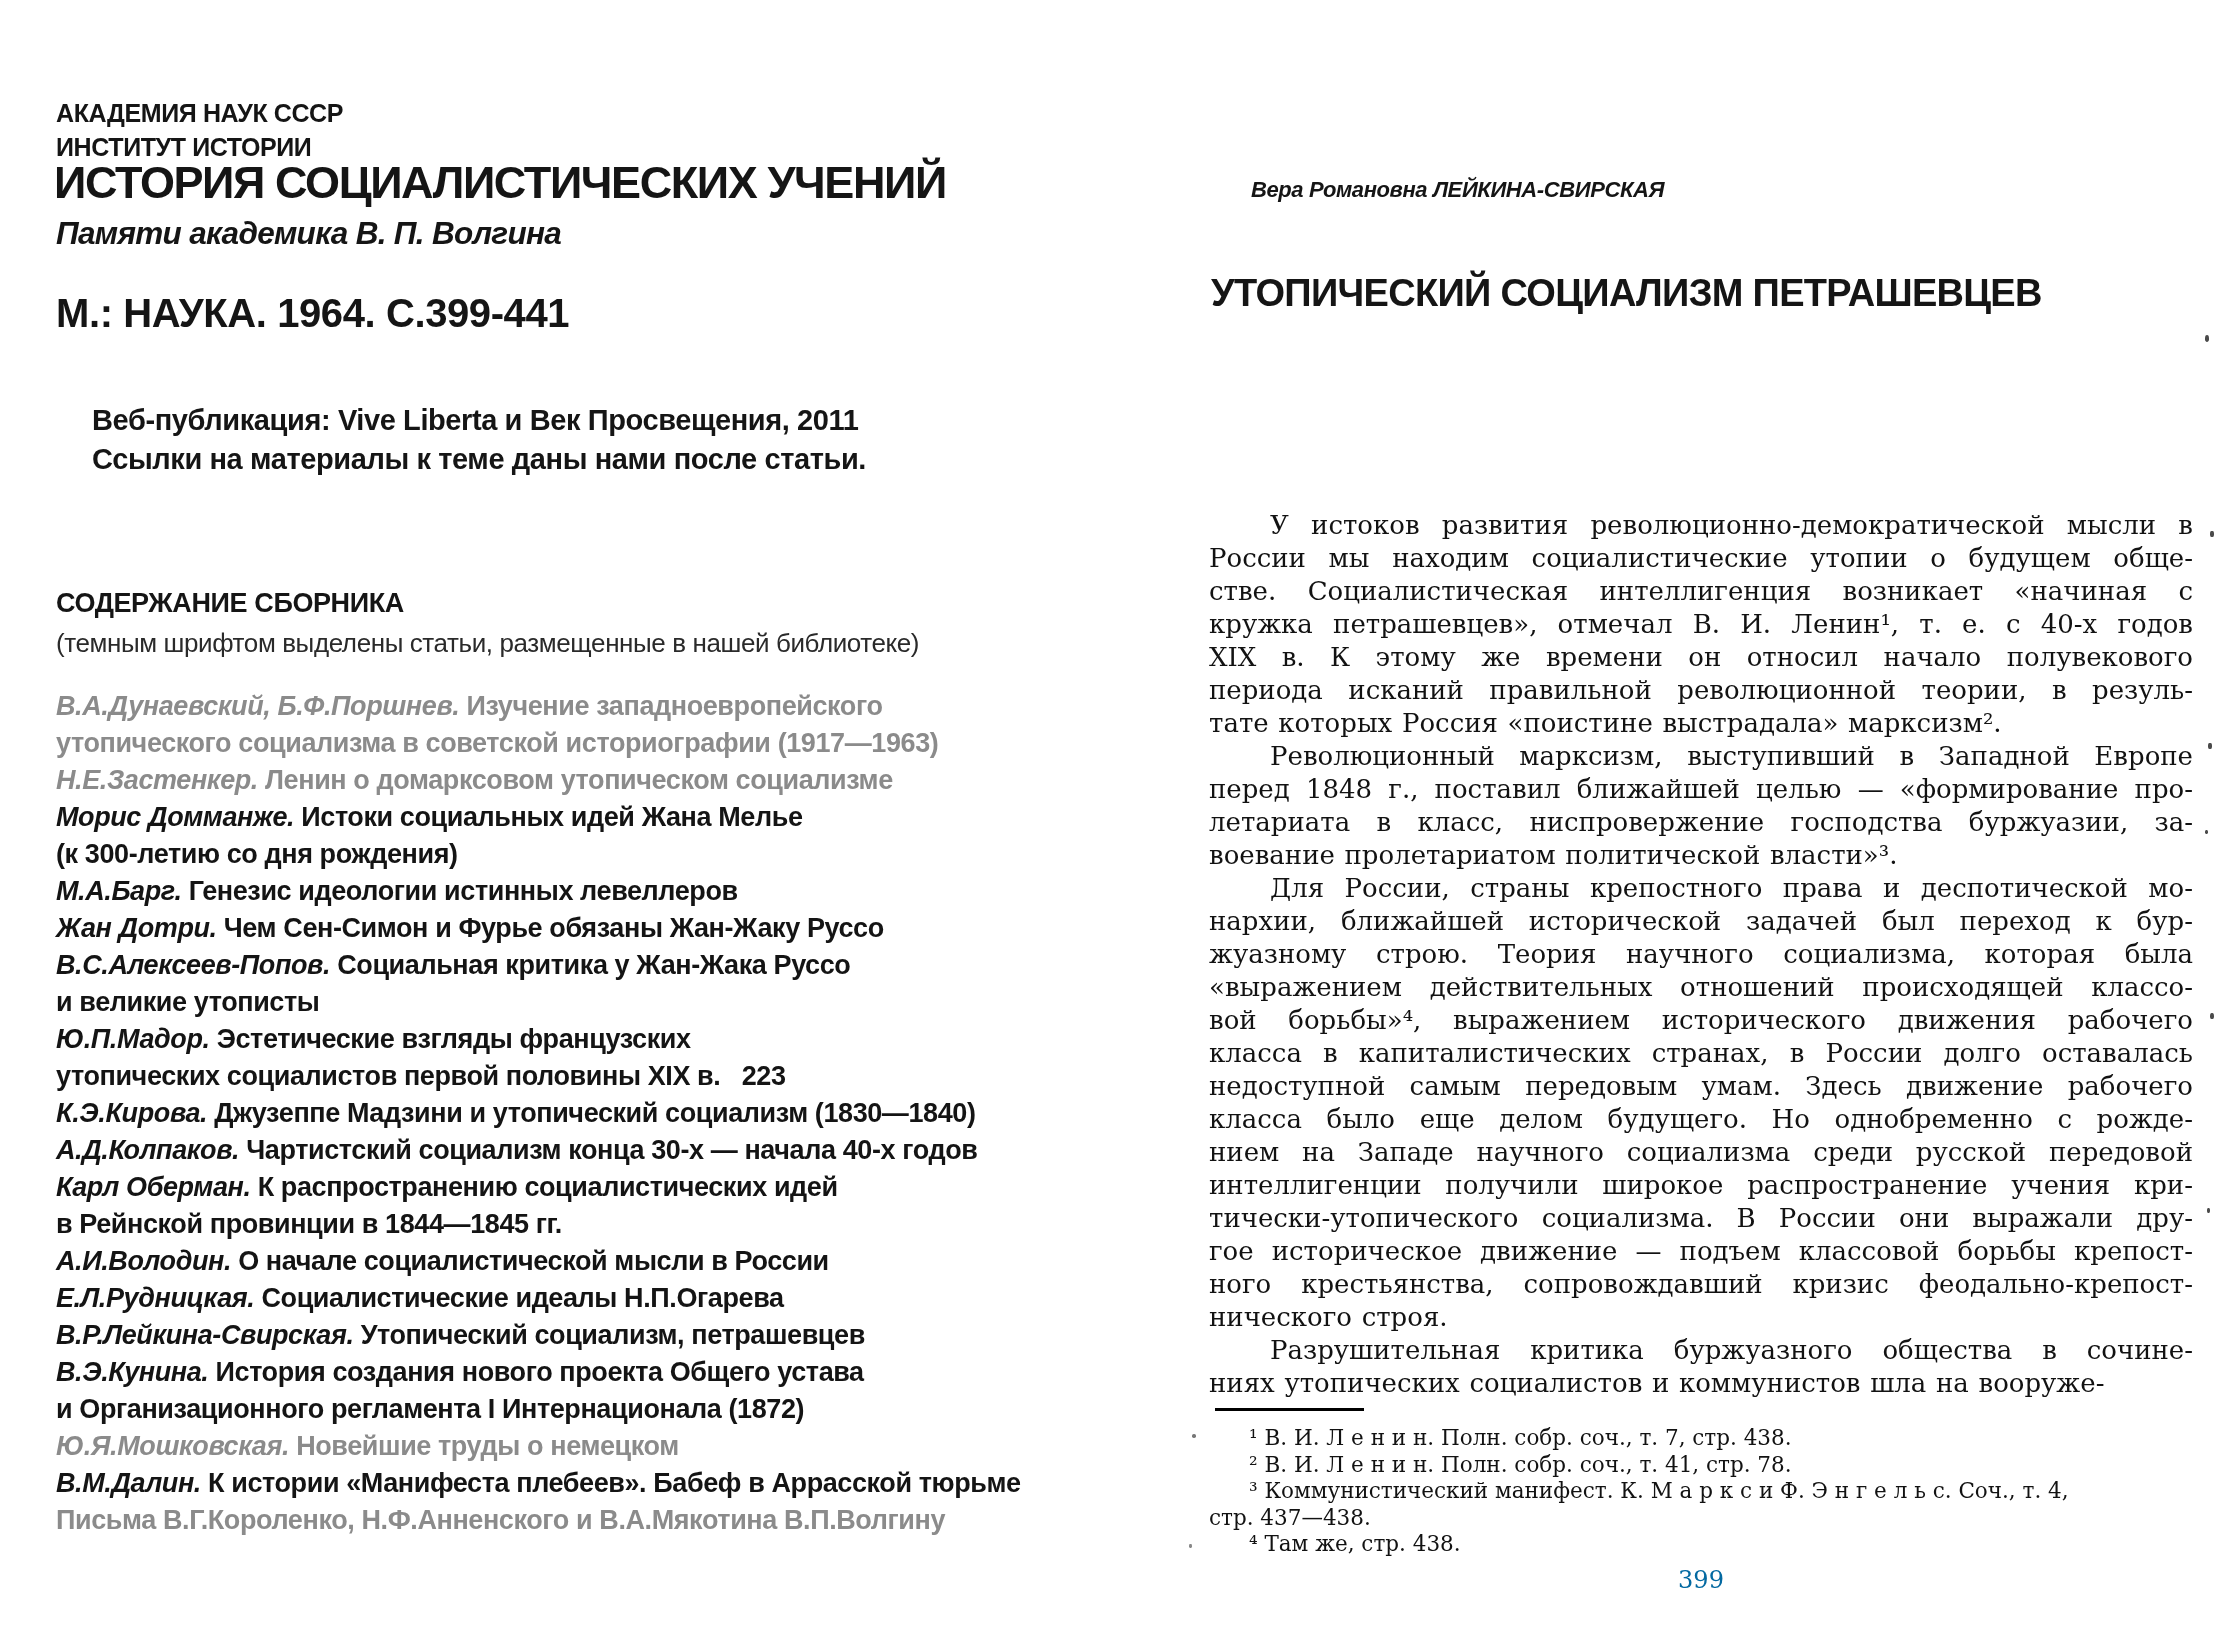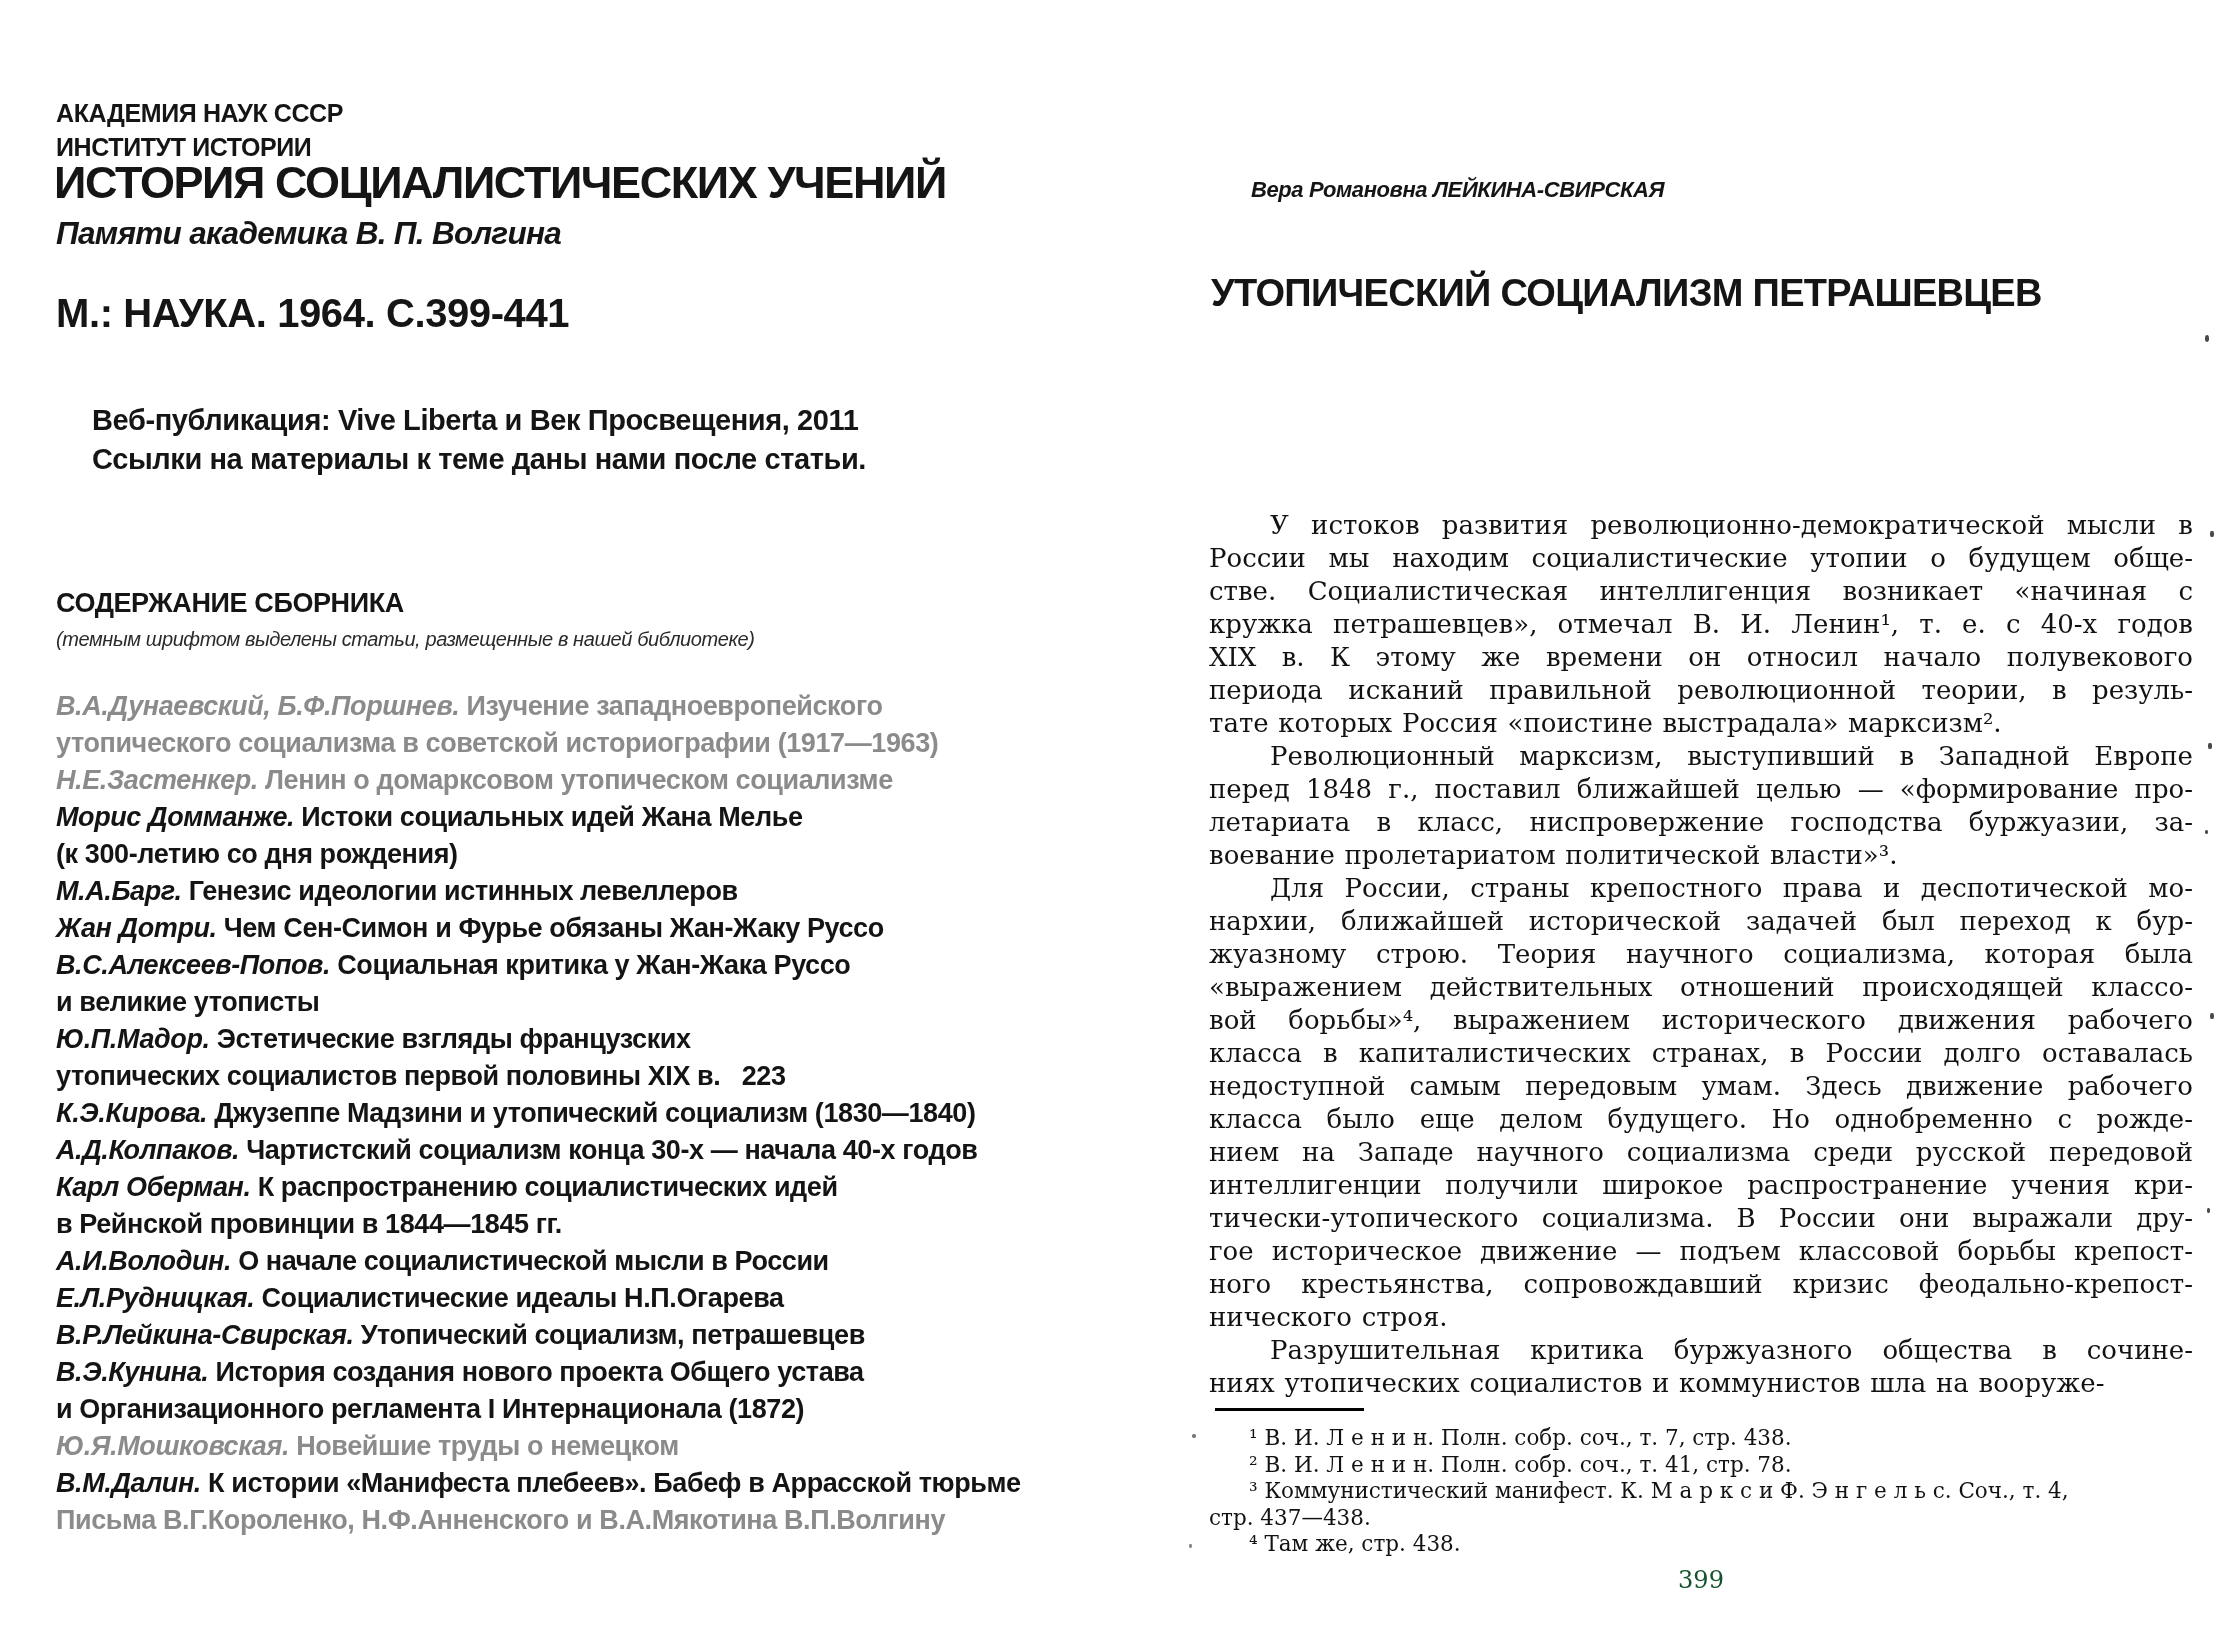--- a/index.html
+++ b/index.html
@@ -41,23 +41,22 @@
     font-size:29px; line-height:39px; font-weight:bold;
     letter-spacing:-0.4px; white-space:pre-line;margin-left:36px;
   }
   .contents-heading {
     left:56px; top:588px;
     font-size:27px; font-weight:bold; letter-spacing:-0.4px;
     white-space:nowrap;
   }
   .contents-note {
     left:56px; top:628px;
-    font-size:20px; letter-spacing:-0.4px; white-space:nowrap;
+    font-size:26px; letter-spacing:-0.4px; white-space:nowrap;
     color:#2a2a2a;
-    font-style:italic;
   }
   .toc {
     left:56px; top:688px;
     font-size:27px; line-height:37px;
     letter-spacing:-0.4px;
   }
   .toc-line { white-space:pre; font-weight:bold; }
   .toc-line.dark  { color:#141414; }
   .toc-line.gray  { color:#8b8b8b; }
   .toc-author { font-style:italic; }
@@ -94,21 +93,21 @@
     font-family:"DejaVu Serif", serif;
     font-size:21.5px; line-height:26.5px;
     color:#121212;
   }
   .fn-line { white-space:pre; }
   .fn-line.first { text-indent:40px; }
   .page-number {
     left:1209px; top:1566px; width:984px;
     text-align:center;
     font-family:"DejaVu Serif", serif;
-    font-size:24px; color:#14532d;
+    font-size:24px; color:#0369a1;
   }
 
   
   .speck { position:absolute; background:#4a4a4a; border-radius:40%; }
 </style>
 </head>
 <body>
 
 <div class="abs org" style="white-space:pre-line;">АКАДЕМИЯ НАУК СССР
 ИНСТИТУТ ИСТОРИИ</div>

